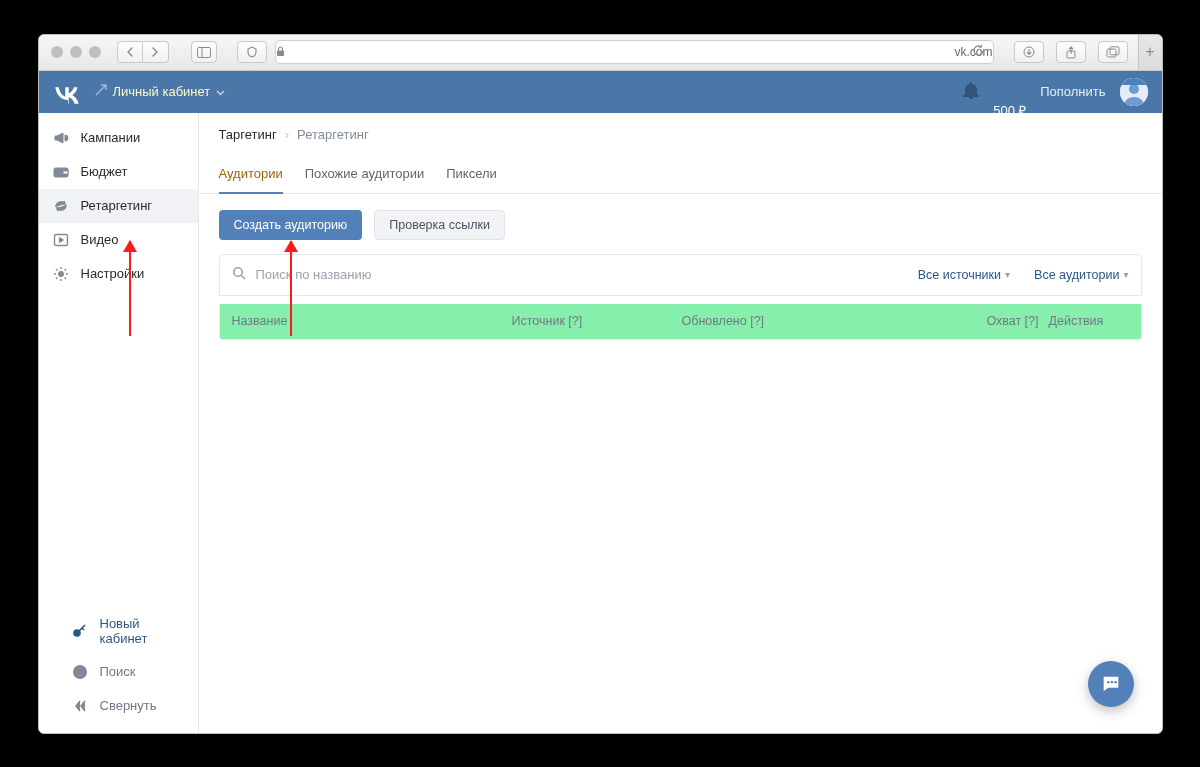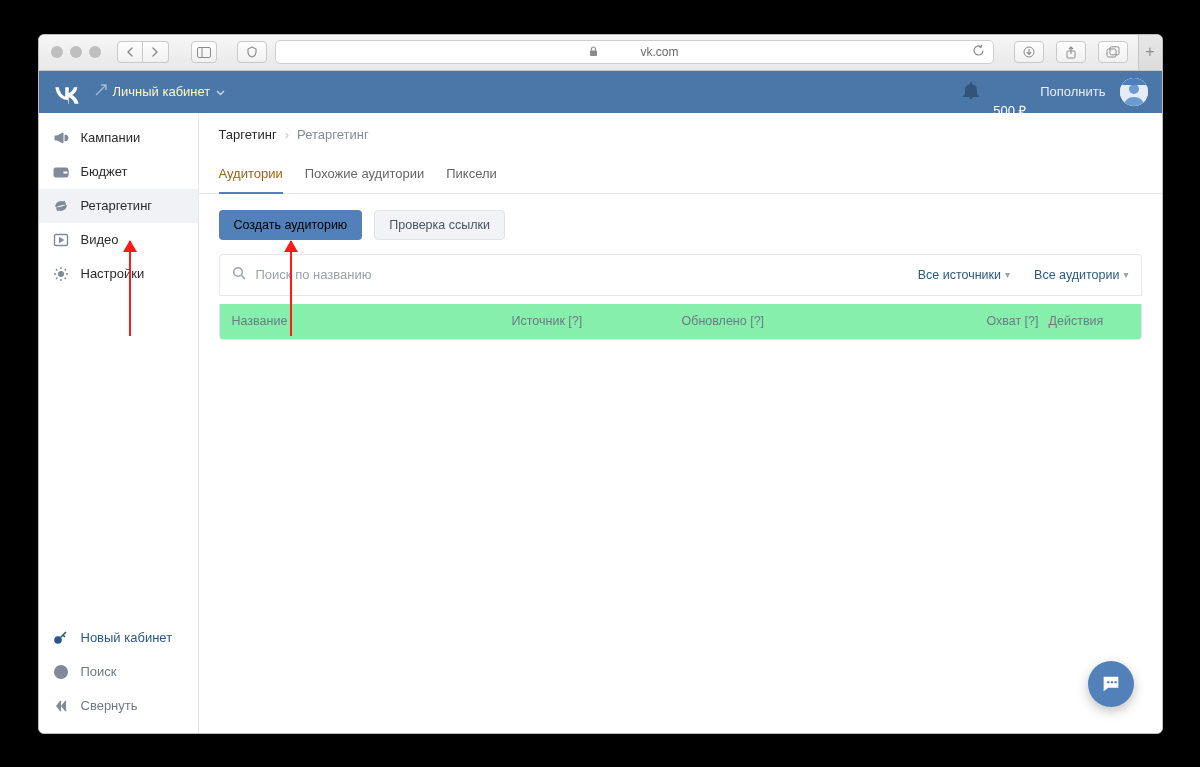--- a/index.html
+++ b/index.html
@@ -51,21 +51,21 @@
     color:#737373; font-size:11px;
   }
   .tb-group .tb-btn:first-child { border-radius: 4px 0 0 4px; }
   .tb-group .tb-btn:last-child { border-radius: 0 4px 4px 0; border-left:none;}
   .tb-btn.solo { border-radius:4px; }
   .tb-spacer { flex: 0 0 10px; }
 
   .addr-wrap { flex:1; display:flex; align-items:center; gap:8px; margin: 0 14px; }
   .addrbar {
     flex:1; height:24px; background:#fff; border:1px solid #cfcfcf;
-    border-radius:5px; display:flex; align-items:center; justify-content:center;
+    border-radius:5px; display:flex; align-items:center; justify-content:space-between;
     font-size:12px; color:#6a6a6a; position:relative;gap:36px;
   }
   .addrbar .lock { margin-right:6px; color:#7a7a7a; font-size:11px;}
   .addrbar .reload { position:absolute; right:8px; color:#7a7a7a; font-size:13px; }
 
   .newtab {
     width: 24px; height: 36px;
     background: linear-gradient(#e7e7e7,#dcdcdc);
     border-left:1px solid #c5c5c5;
     display:flex;align-items:center;justify-content:center;
@@ -99,21 +99,21 @@
   }
   .side-items { flex:1; padding-top:8px; }
   .side-item {
     display:flex; align-items:center; gap:12px;
     padding: 9px 14px; color:#2a2a2a; cursor:pointer;
   }
   .side-item.active { background:#f0f2f5; }
   .side-item .ic { width:16px; height:16px; color:#828a99; display:flex;align-items:center;justify-content:center;}
   .side-item .ic svg{width:16px;height:16px;fill:currentColor; stroke:currentColor;}
   .side-bottom { border-top:0; padding: 4px 0 10px 0; }
-  .side-bottom .side-item { color:#6f7985; }
+  .side-bottom .side-item { color:#6f7985;margin-left:19px; }
   .side-bottom .side-item.accent { color:#2a5885; }
   .side-bottom .side-item.accent .ic { color:#2a5885; }
 
   
   .main { flex:1; display:flex; flex-direction:column; overflow:auto; }
   .breadcrumb {
     padding: 14px 20px 10px 20px; font-size:13px; color:#2a2a2a;
     display:flex; align-items:center; gap:8px;
   }
   .breadcrumb .sep { color:#c1c7d0; }
@@ -124,21 +124,21 @@
   .tab.active { color:#a16207; }
   .tab.active::after{
     content:""; position:absolute; left:0; right:0; bottom:-1px; height:2px; background:#5181b8;
   }
 
   .actions { display:flex; gap:12px; padding: 16px 20px 14px 20px;}
   .btn {
     height:30px; padding:0 14px; border-radius:4px; font-size:12.5px;
     display:flex; align-items:center; cursor:pointer; border:1px solid transparent;
   }
-  .btn.primary { background:#5181b8; color:#000000; }
+  .btn.primary { background:#5181b8; color:#ffffff; }
   .btn.secondary { background:#f1f3f6; color:#4a5361; border-color:#e0e3e8;}
 
   .filterbar {
     margin: 0 20px; border:1px solid #e7e8ec; border-radius:4px 4px 0 0;
     display:flex; align-items:center; height:42px; padding:0 12px; gap:10px;
   }
   .filterbar .search-ic { color:#99a2ad; }
   .filterbar input {
     flex:1; border:none; outline:none; font-size:13px; color:#333;
   }

